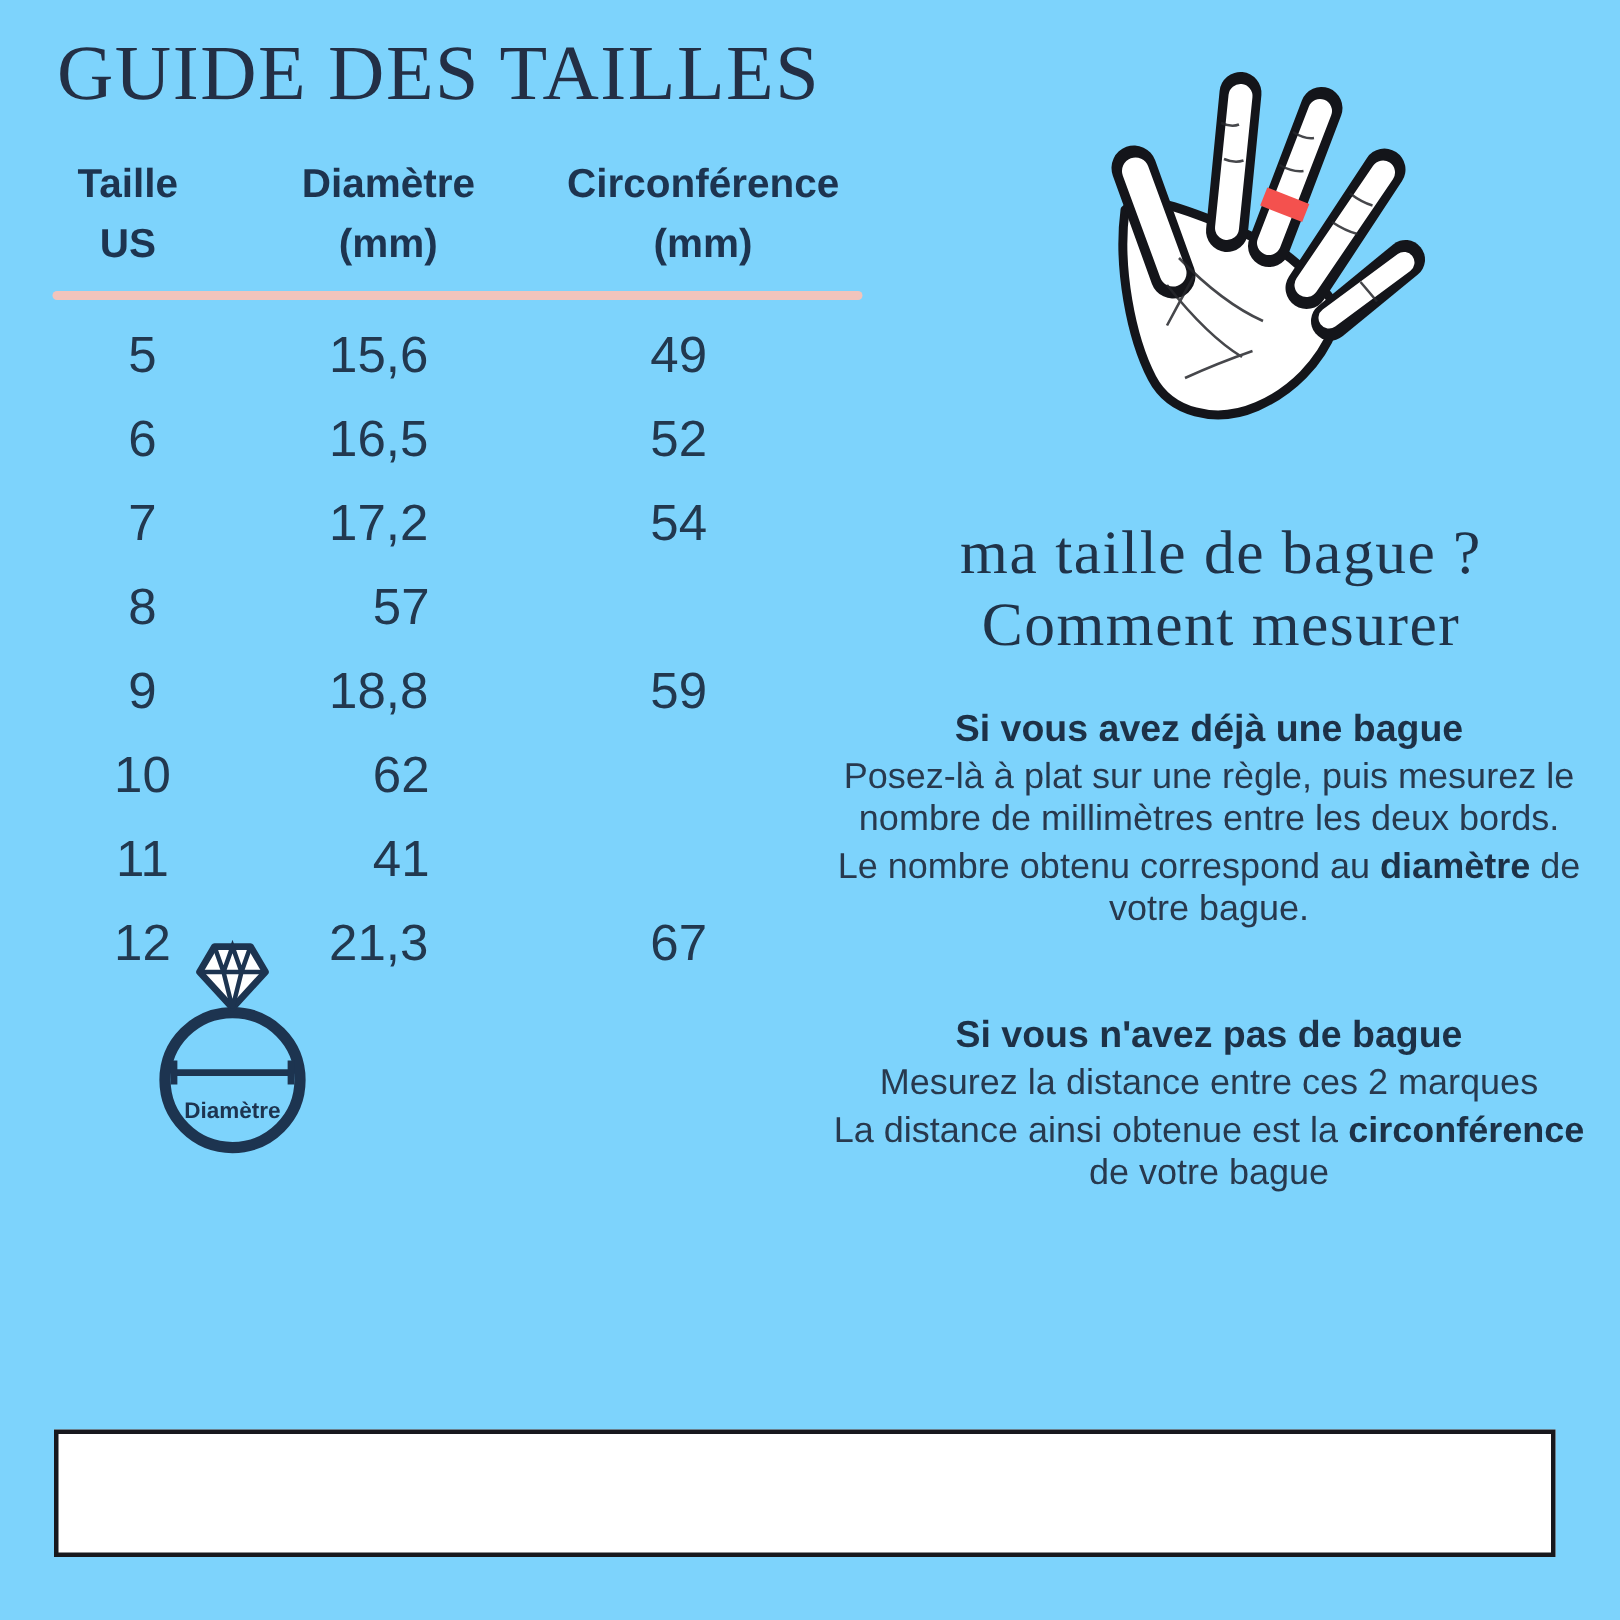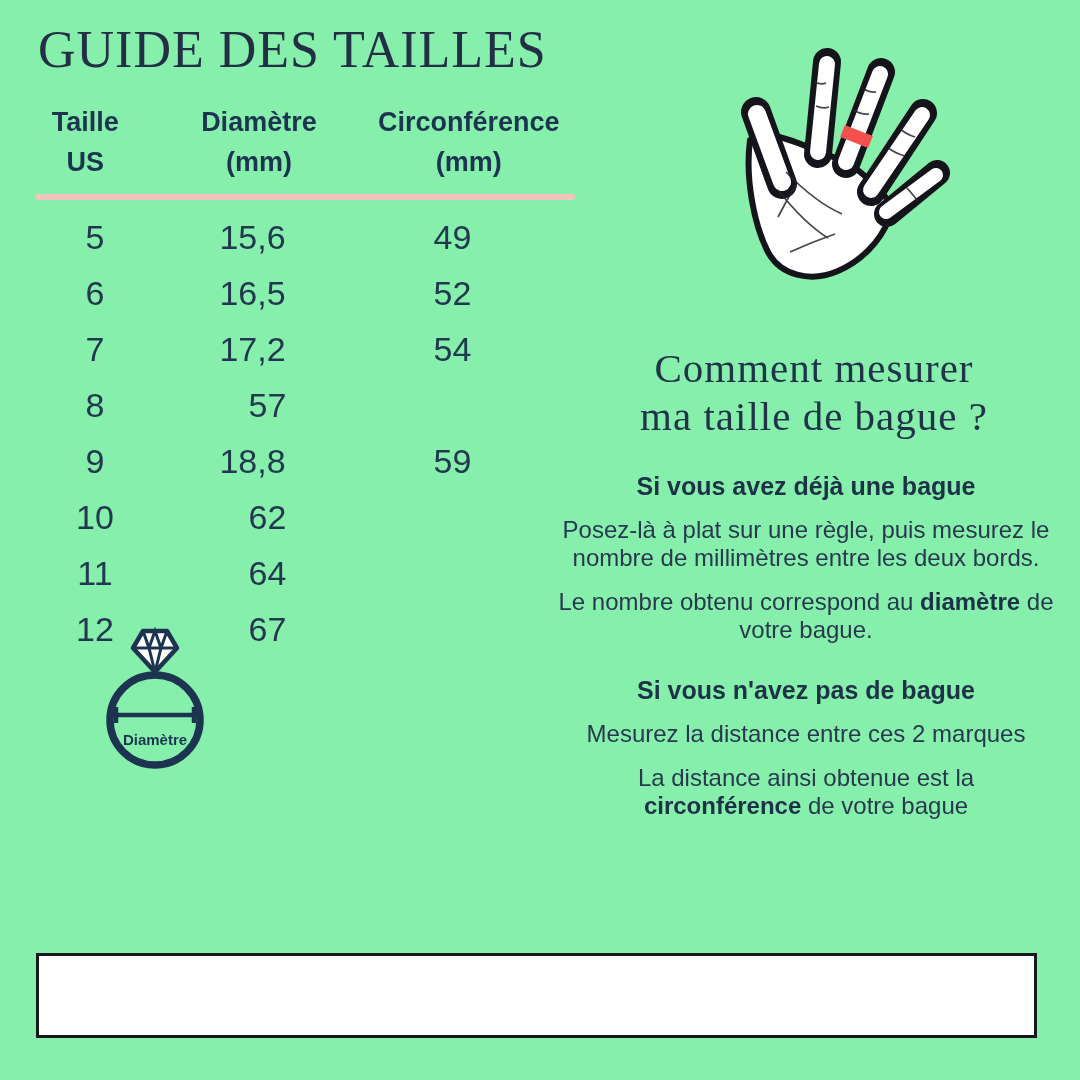--- a/index.html
+++ b/index.html
@@ -1,16 +1,16 @@
 <!DOCTYPE html>
 <html><head>
 <meta charset="utf-8">
 <style>
   html,body{margin:0;padding:0;background:#ffffff;}
-  .canvas{position:relative;width:1080px;height:1080px;background:#86efac;overflow:hidden;
+  .canvas{position:relative;width:1080px;height:1080px;background:#7dd3fc;overflow:hidden;
           font-family:"Liberation Sans",sans-serif;color:#203349;}
 
   .title{position:absolute;left:38px;top:20px;font-family:"Liberation Serif",serif;
          font-size:52px;font-weight:400;letter-spacing:1px;color:#232f45;white-space:nowrap;}
 
   
   .thead{position:absolute;left:30px;top:102px;width:530px;display:flex;gap:40px;}
   .hc{font-weight:bold;font-size:27px;line-height:40px;text-align:center;color:#1d3450;}
   .hc1{width:130px;display:flex;align-items:center;justify-content:center;}
   .hc2{width:185px;}
@@ -27,21 +27,21 @@
   .hand{position:absolute;left:690px;top:12px;}
 
   .howto-heading{position:absolute;left:552px;top:344px;width:524px;text-align:center;
                  font-family:"Liberation Serif",serif;font-size:41px;line-height:48px;
                  letter-spacing:1px;color:#203349;}
 
   .sec{position:absolute;text-align:center;left:540px;width:532px;}
   .sec1{top:472px;}
   .sec2{top:676px;}
   .sec-title{font-weight:bold;font-size:25px;line-height:28px;margin:0;color:#1d3147;}
-  .bodytxt{font-size:24px;line-height:28px;margin:16px;color:#28394e;}
+  .bodytxt{font-size:24px;line-height:28px;margin:4px;color:#28394e;}
   .bodytxt b{color:#1d3147;}
 
   .band{position:absolute;left:36px;top:953px;width:995px;height:79px;
         border:3px solid #17181d;background:#ffffff;}
 </style>
 </head>
 <body>
 
 <div class="canvas">
 
@@ -87,24 +87,25 @@
       <div class="tc tc1">9</div>
       <div class="tc tc2">18,8</div>
       <div class="tc tc3">59</div>
     </div>
     <div class="trow">
       <div class="tc tc1">10</div>
       <div class="tc tc3">62</div>
     </div>
     <div class="trow">
       <div class="tc tc1">11</div>
-      <div class="tc tc3">64</div>
+      <div class="tc tc3">41</div>
     </div>
     <div class="trow">
       <div class="tc tc1">12</div>
+      <div class="tc tc2">21,3</div>
       <div class="tc tc3">67</div>
     </div>
   </div>
 
   <svg class="ring-icon" width="110" height="160" viewBox="0 0 110 160">
     <circle cx="55" cy="100" r="45" fill="none" stroke="#1d3450" stroke-width="7.5"></circle>
     <path d="M33,28 L43,11 L67,11 L77,28 L55,52 Z" fill="#ffffff" stroke="#1d3450" stroke-width="4.5" stroke-linejoin="round"></path>
     <path d="M33,28 L77,28 M43,11 L49,28 L55,11 L61,28 L67,11 M49,28 L55,52 M61,28 L55,52" fill="none" stroke="#1d3450" stroke-width="3"></path>
     <g stroke="#1d3450" stroke-width="4.5">
       <line x1="16" y1="95" x2="94" y2="95"></line>
@@ -142,22 +143,22 @@
       <path d="M217,176 q6,7 11,13"></path>
       <path d="M96,160 Q125,190 152,202"></path>
       <path d="M88,178 Q115,212 138,226"></path>
       <path d="M100,240 Q122,230 145,222"></path>
       <path d="M88,205 Q97,188 106,172"></path>
     </g>
     <line x1="152.5" y1="119" x2="180.5" y2="130" stroke="#f4514e" stroke-width="13"></line>
   </svg>
 
   <div class="howto-heading">
+    <div>ma taille de bague ?</div>
     <div>Comment mesurer</div>
-    <div>ma taille de bague ?</div>
   </div>
 
   <div class="sec sec1">
     <p class="sec-title">Si vous avez déjà une bague</p>
     <p class="bodytxt">Posez-là à plat sur une règle, puis mesurez le nombre de millimètres entre les deux bords.</p>
     <p class="bodytxt"><span>Le nombre obtenu correspond au </span><b>diamètre</b><span> de votre bague.</span></p>
   </div>
 
   <div class="sec sec2">
     <p class="sec-title">Si vous n'avez pas de bague</p>

